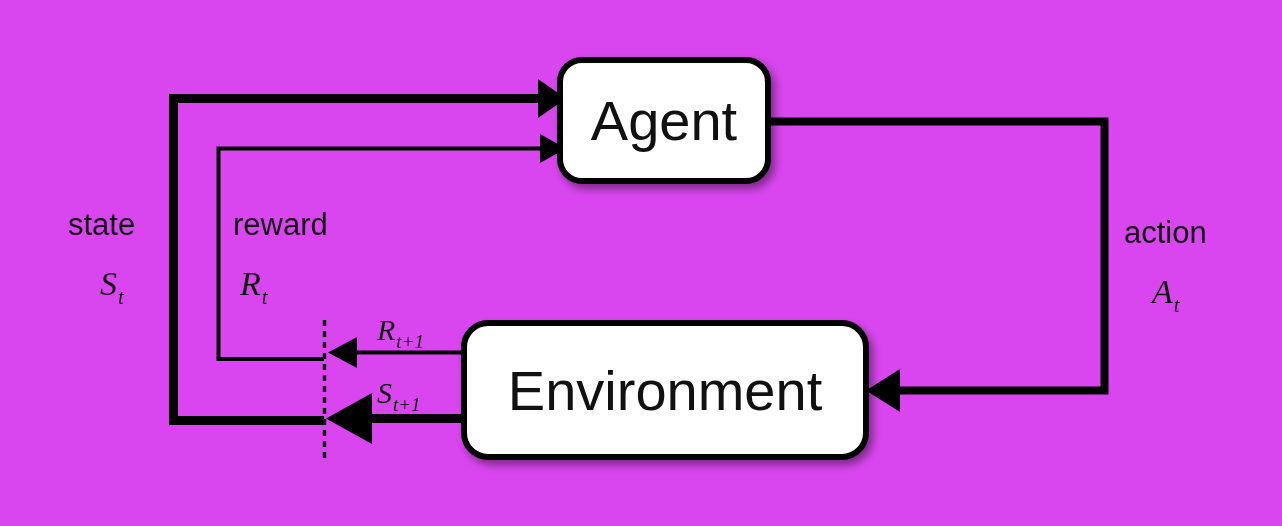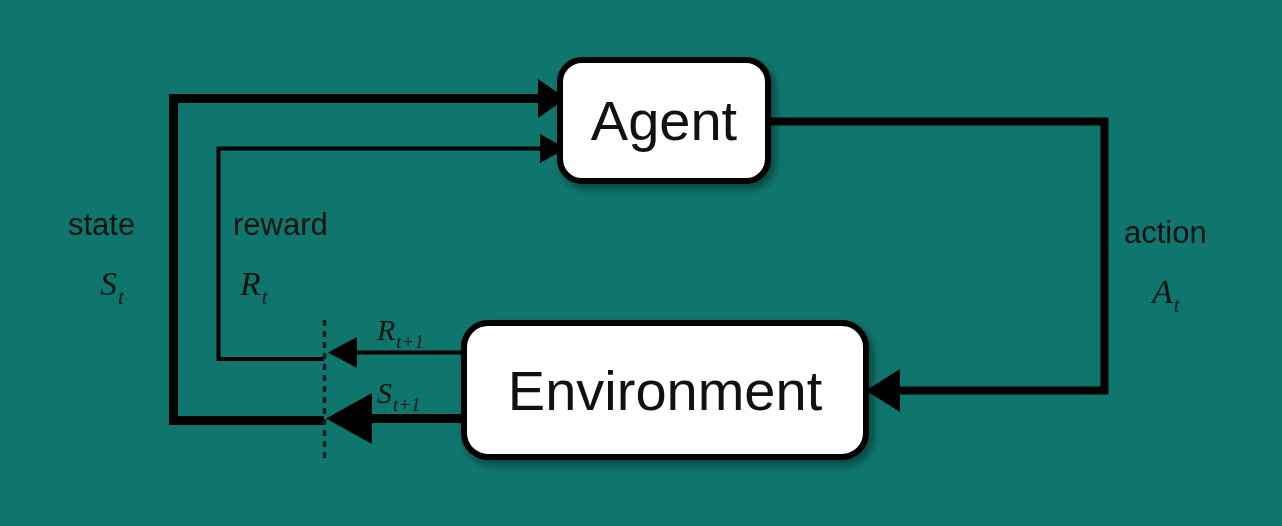--- a/index.html
+++ b/index.html
@@ -8,21 +8,21 @@
     padding: 0;
     background: #ffffff;
   }
   body {
     font-family: "Liberation Sans", sans-serif;
   }
   #diagram-root {
     position: relative;
     width: 1282px;
     height: 526px;
-    background: #0f766e;
+    background: #d946ef;
     overflow: hidden;
   }
   svg.canvas {
     position: absolute;
     top: 0;
     left: 0;
     width: 1282px;
     height: 526px;
     display: block;
   }

